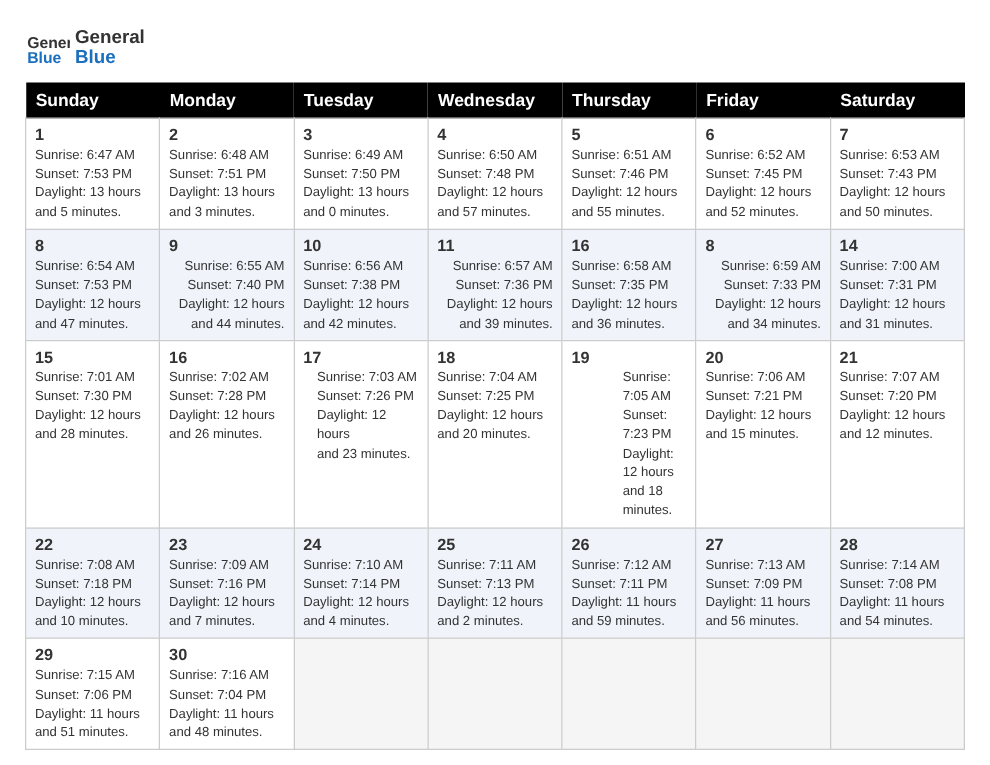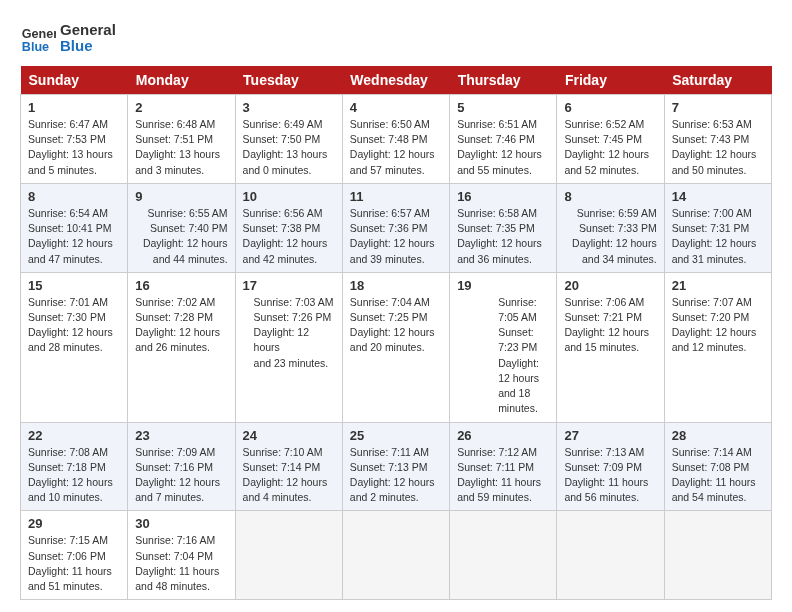--- a/index.html
+++ b/index.html
@@ -36,21 +36,21 @@
     .location {
       font-size: 16px;
       color: #333;
     }
     table {
       width: 100%;
       border-collapse: collapse;
       table-layout: fixed;
     }
     th {
-      background-color: #b91c1c;
+      background-color: #000000;
       color: white;
       text-align: left;
       padding: 6px 8px;
       font-size: 14px;
       font-weight: bold;
     }
     td {
       border: 1px solid #ccc;
       vertical-align: top;
       padding: 5px 7px;
@@ -159,41 +159,41 @@
           <div class="day-info" style="white-space: pre-line;">Sunrise: 6:53 AM
 Sunset: 7:43 PM
 Daylight: 12 hours
 and 50 minutes.</div>
         </td>
       </tr>
       <tr>
         <td>
           <span class="day-num">8</span>
           <div class="day-info" style="white-space: pre-line;">Sunrise: 6:54 AM
-Sunset: 10:41 PM
+Sunset: 7:53 PM
 Daylight: 12 hours
 and 47 minutes.</div>
         </td>
         <td>
           <span class="day-num">9</span>
           <div class="day-info" style="white-space: pre-line; text-align: right;">Sunrise: 6:55 AM
 Sunset: 7:40 PM
 Daylight: 12 hours
 and 44 minutes.</div>
         </td>
         <td>
           <span class="day-num">10</span>
           <div class="day-info" style="white-space: pre-line;">Sunrise: 6:56 AM
 Sunset: 7:38 PM
 Daylight: 12 hours
 and 42 minutes.</div>
         </td>
         <td>
           <span class="day-num">11</span>
-          <div class="day-info" style="white-space: pre-line;">Sunrise: 6:57 AM
+          <div class="day-info" style="white-space: pre-line; text-align: right;">Sunrise: 6:57 AM
 Sunset: 7:36 PM
 Daylight: 12 hours
 and 39 minutes.</div>
         </td>
         <td>
           <span class="day-num">16</span>
           <div class="day-info" style="white-space: pre-line;">Sunrise: 6:58 AM
 Sunset: 7:35 PM
 Daylight: 12 hours
 and 36 minutes.</div>

